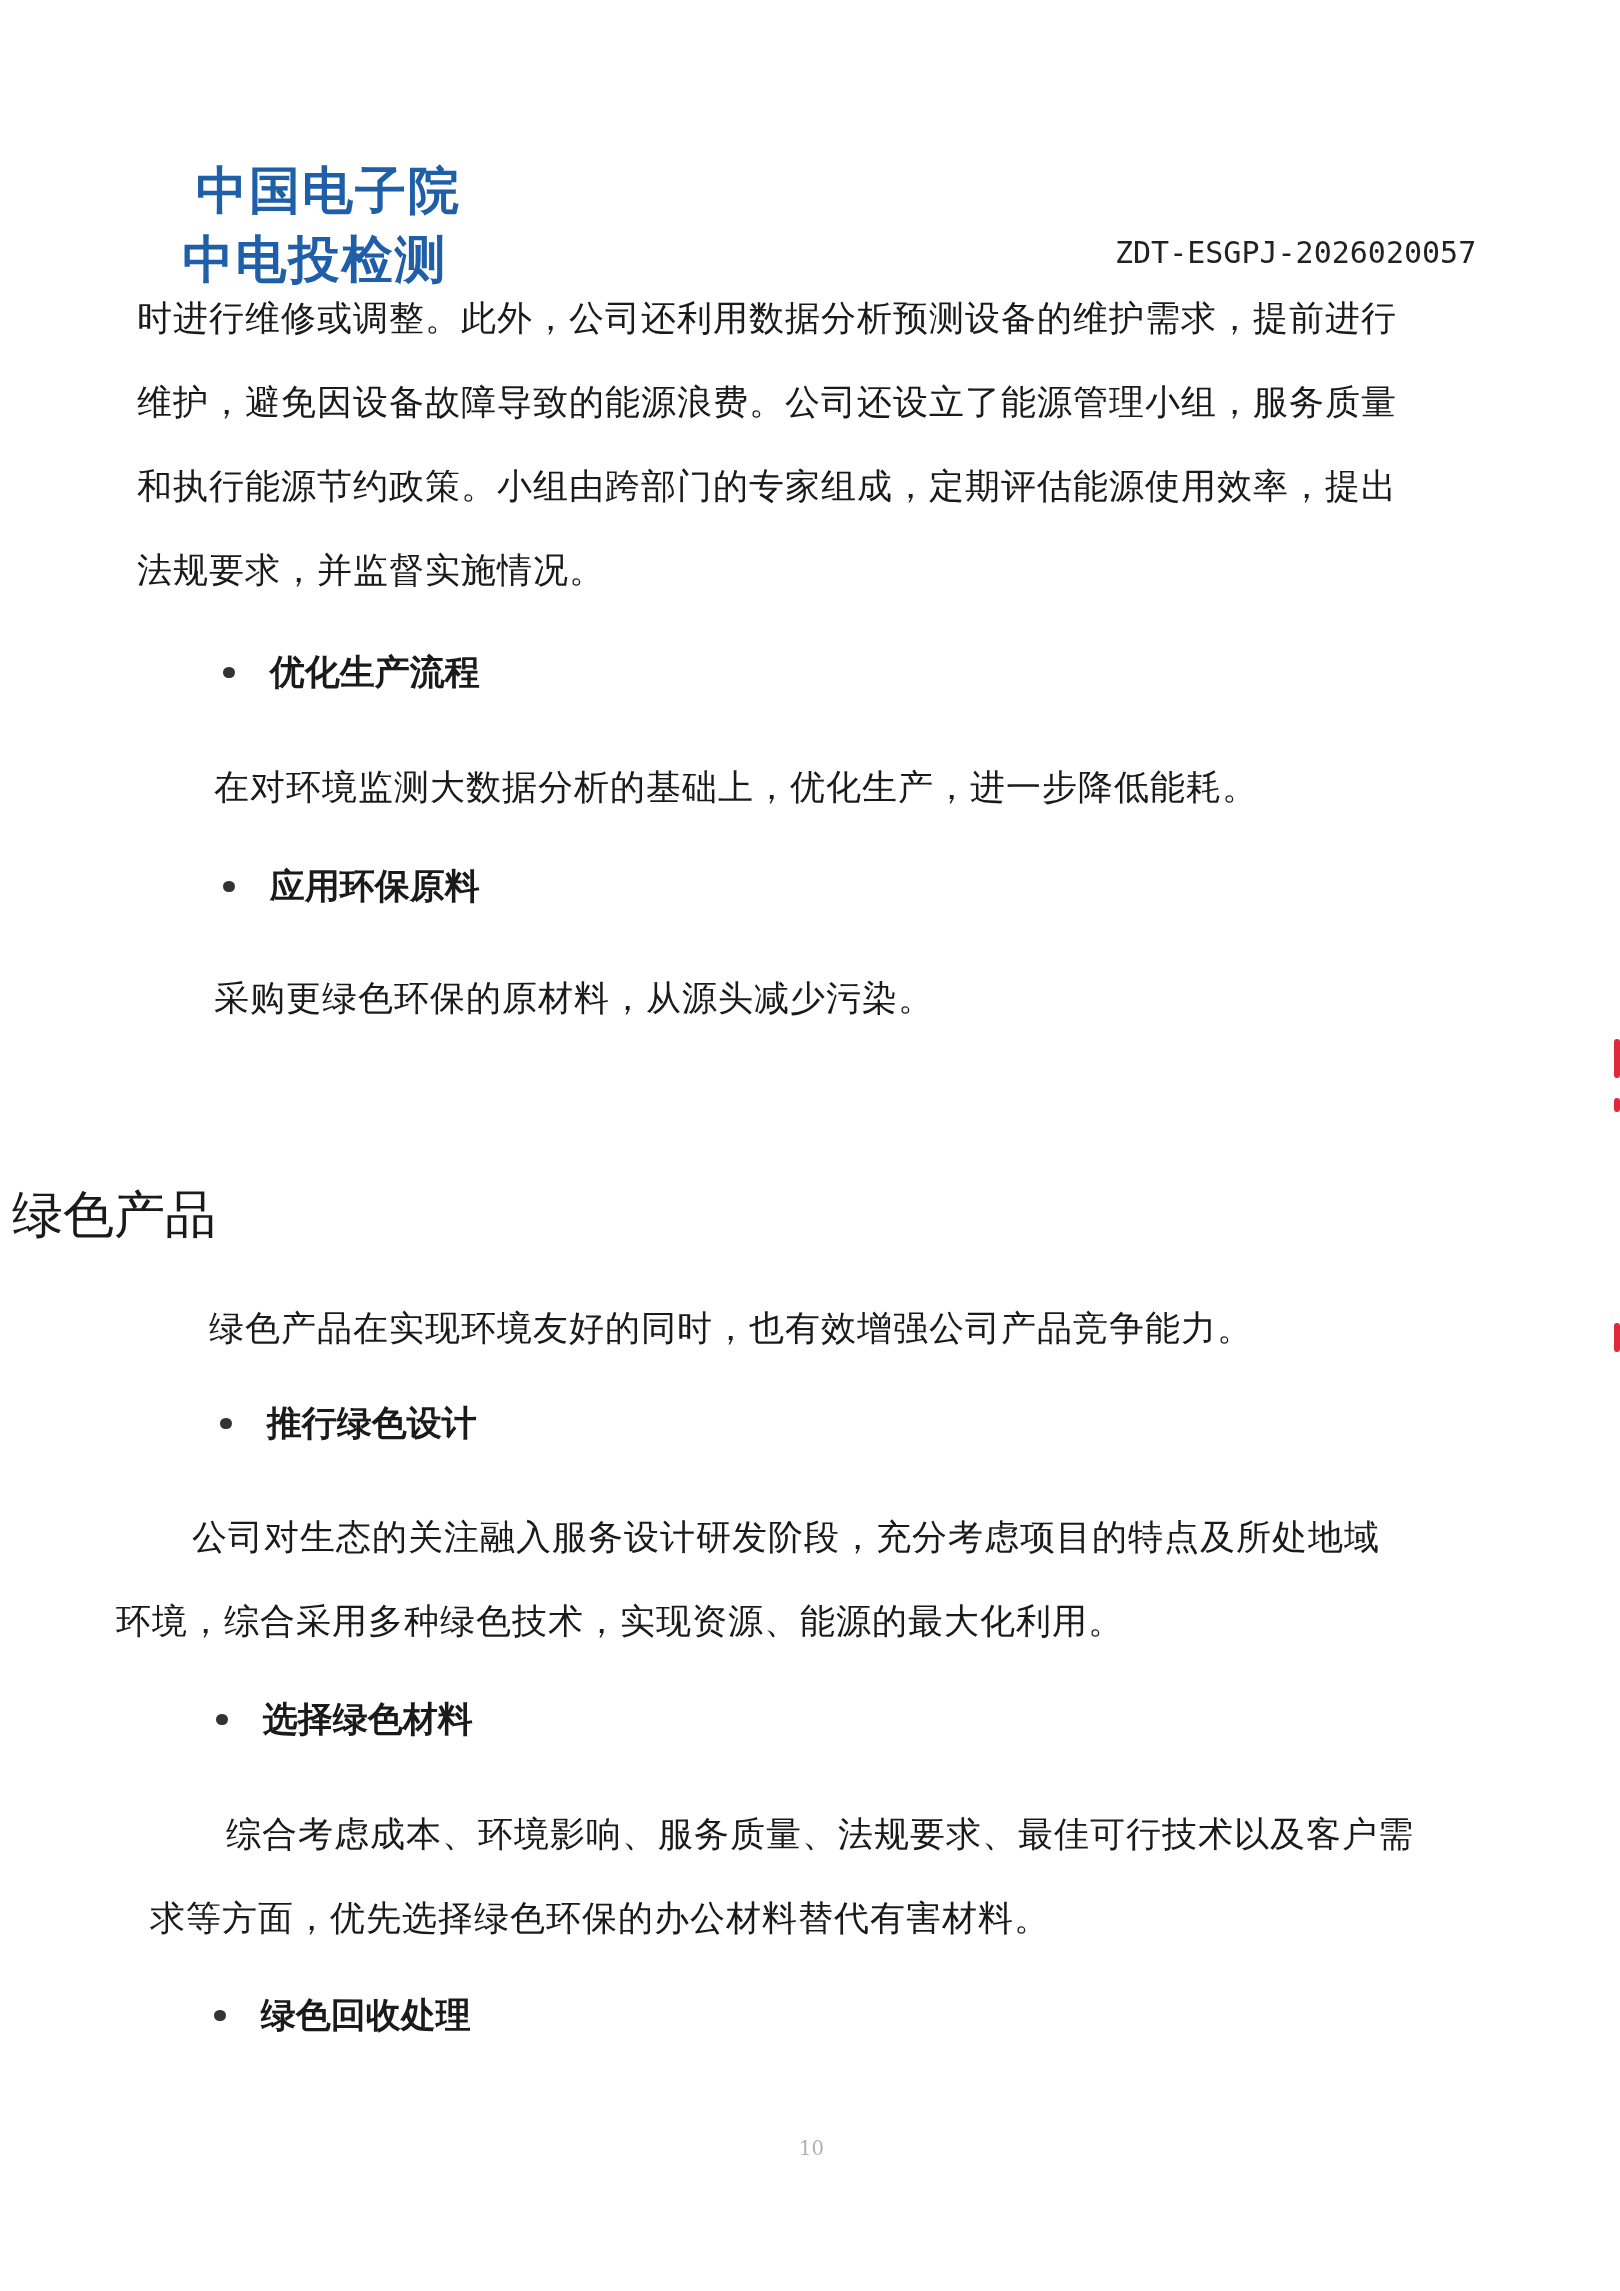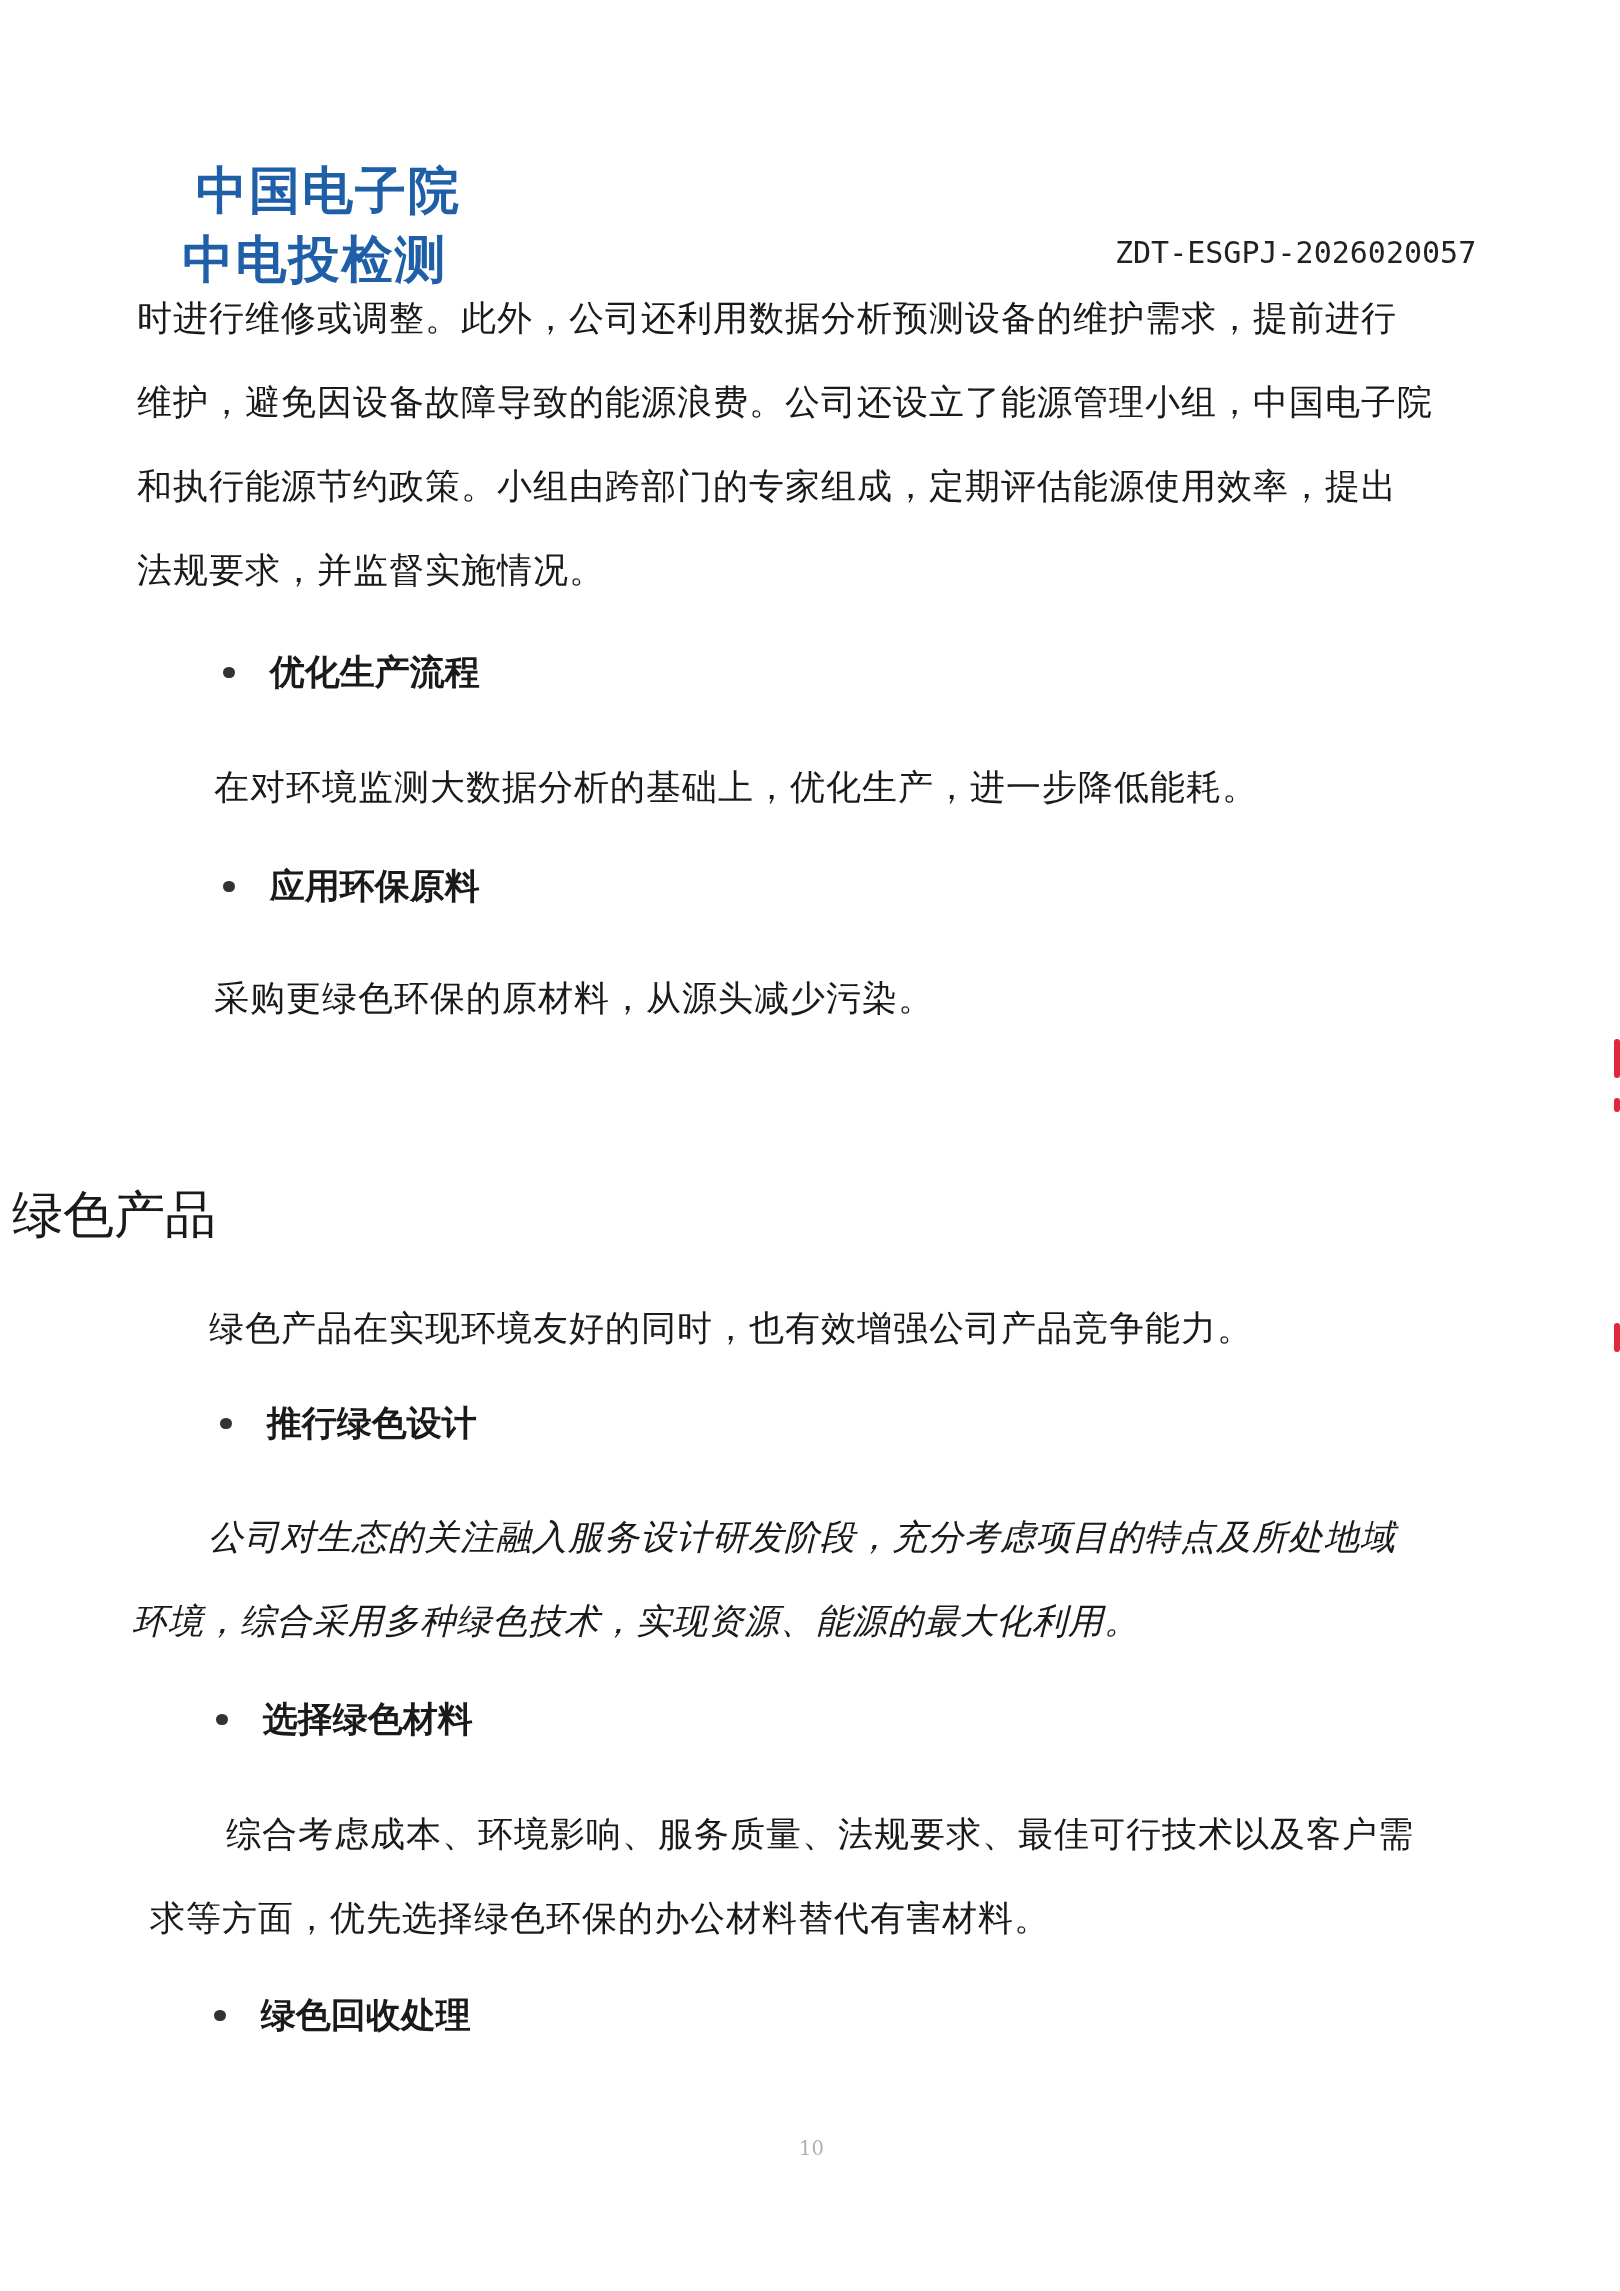--- a/index.html
+++ b/index.html
@@ -34,21 +34,21 @@
     <text x="35" y="61" text-anchor="middle" font-family="DejaVu Sans, sans-serif" font-size="13" font-weight="bold" fill="#1f5fa8">CEEDI</text>
   </svg>
   <span class="logo-text">中国电子院</span>
   <span class="logo-sep"></span>
   <span class="logo-text" style="margin-left:0">中电投检测</span>
 </div>
 <div class="abs docid">ZDT-ESGPJ-2026020057</div>
 
 <div class="abs para" style="top:276px;">
   <div class="line">时进行维修或调整。此外，公司还利用数据分析预测设备的维护需求，提前进行</div>
-  <div class="line">维护，避免因设备故障导致的能源浪费。公司还设立了能源管理小组，中国电子院</div>
+  <div class="line">维护，避免因设备故障导致的能源浪费。公司还设立了能源管理小组，服务质量</div>
   <div class="line">和执行能源节约政策。小组由跨部门的专家组成，定期评估能源使用效率，提出</div>
   <div class="line">法规要求，并监督实施情况。</div>
 </div>
 
 <div class="abs bullet-h" style="left:223px; top:649px;">
   <span class="bullet-dot"></span>
   <span>优化生产流程</span>
 </div>
 <div class="abs para" style="left:214px; top:745px;">在对环境监测大数据分析的基础上，优化生产，进一步降低能耗。</div>
 
@@ -58,21 +58,21 @@
 </div>
 <div class="abs para" style="left:214px; top:956px;">采购更绿色环保的原材料，从源头减少污染。</div>
 
 <div class="abs title">绿色产品</div>
 <div class="abs para" style="left:209px; top:1286px;">绿色产品在实现环境友好的同时，也有效增强公司产品竞争能力。</div>
 
 <div class="abs bullet-h" style="left:220px; top:1400px;">
   <span class="bullet-dot"></span>
   <span>推行绿色设计</span>
 </div>
-<div class="abs para" style="left:132px; top:1495px;font-style:italic;">
+<div class="abs para" style="left:116px; top:1495px;">
   <div class="line" style="padding-left:76px">公司对生态的关注融入服务设计研发阶段，充分考虑项目的特点及所处地域</div>
   <div class="line">环境，综合采用多种绿色技术，实现资源、能源的最大化利用。</div>
 </div>
 
 <div class="abs bullet-h" style="left:216px; top:1696px;">
   <span class="bullet-dot"></span>
   <span>选择绿色材料</span>
 </div>
 <div class="abs para" style="left:129px; top:1792px;margin-left:21px;">
   <div class="line" style="padding-left:76px">综合考虑成本、环境影响、服务质量、法规要求、最佳可行技术以及客户需</div>

